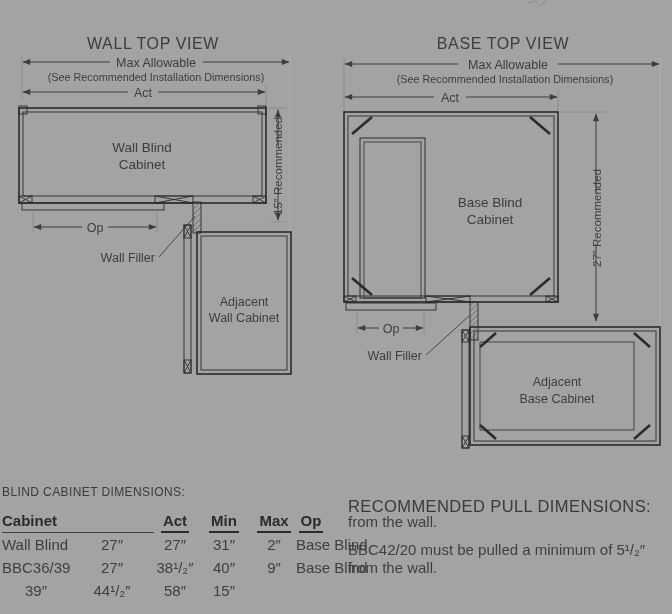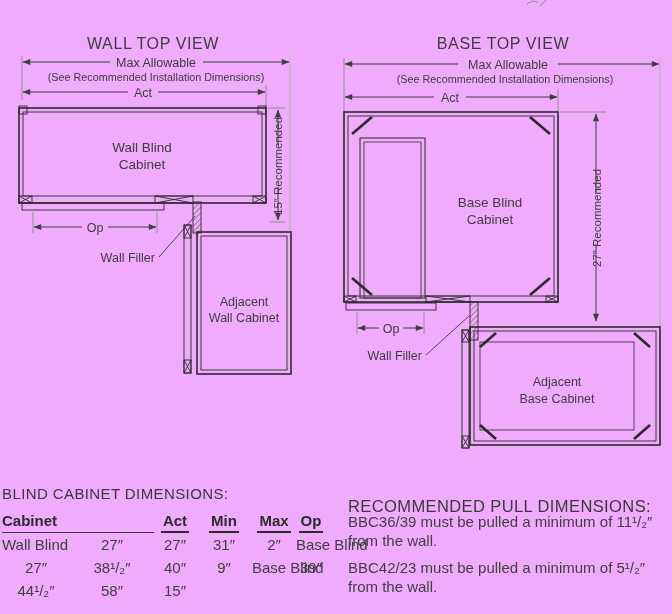--- a/index.html
+++ b/index.html
@@ -1,22 +1,22 @@
 <!DOCTYPE html>
 <html><head>
 <meta charset="utf-8">
 <style>
   * { margin:0; padding:0; box-sizing:border-box; }
   html,body { width:672px; height:614px; background:#ffffff; overflow:hidden;
               font-family:"Liberation Sans", sans-serif; color:#3d3d3d; }
-  .stage { position:relative; width:672px; height:614px; background:#f0abfc; }
+  .stage { position:relative; width:672px; height:614px; background:#a3a3a3; }
   .abs { position:absolute; }
   svg text { font-family:"Liberation Sans", sans-serif; fill:#3d3d3d; }
 
-  .section-heading { font-size:15px; letter-spacing:0.4px; color:#3a3a3a; white-space:nowrap; }
+  .section-heading { font-size:12px; letter-spacing:0.4px; color:#3a3a3a; white-space:nowrap; }
 
   .dims-table { display:grid; grid-template-columns:68px 84px 42px 56px 44px 30px;
                 font-size:15px; line-height:23px; color:#3f3f3f; }
   .dims-table .cell { white-space:nowrap; }
   .dims-table .num { text-align:center; }
   .dims-table .hcab { grid-column:1 / 3; font-weight:bold; color:#2b2b2b;
                       border-bottom:1.5px solid #3a3a3a; }
   .dims-table .hnum { text-align:center; }
   .dims-table .hnum span { display:inline-block; font-weight:bold; color:#2b2b2b;
                            border-bottom:2px solid #2b2b2b; padding:0 2px; line-height:21px; }
@@ -226,38 +226,38 @@
     <div class="cell hnum"><span>Max</span></div>
     <div class="cell hnum"><span>Op</span></div>
 
     <div class="cell">Wall Blind</div>
     <div class="cell num">27″</div>
     <div class="cell num">27″</div>
     <div class="cell num">31″</div>
     <div class="cell num">2″</div>
 
     <div class="cell">Base Blind</div>
+    <div class="cell">BBC36/39</div>
     <div class="cell num">27″</div>
     <div class="cell num">38¹/₂″</div>
     <div class="cell num">40″</div>
     <div class="cell num">9″</div>
 
     <div class="cell">Base Blind</div>
     <div class="cell num">39″</div>
     <div class="cell num">44¹/₂″</div>
     <div class="cell num">58″</div>
     <div class="cell num">15″</div>
   </div>
 
   <div class="abs section-heading" style="left:348px; top:497px; font-size:16.5px">RECOMMENDED PULL DIMENSIONS:</div>
 
   <div class="abs" style="left:348px; top:513px; width:320px">
     <div class="pull-note">
-      <div>BBC36/39 must be pulled a minimum of 11¹/₂″</div>
       <div>from the wall.</div>
     </div>
     <div class="pull-note">
-      <div>BBC42/23 must be pulled a minimum of 5¹/₂″</div>
+      <div>BBC42/20 must be pulled a minimum of 5¹/₂″</div>
       <div>from the wall.</div>
     </div>
   </div>
 
 </div>
 
 </body></html>

